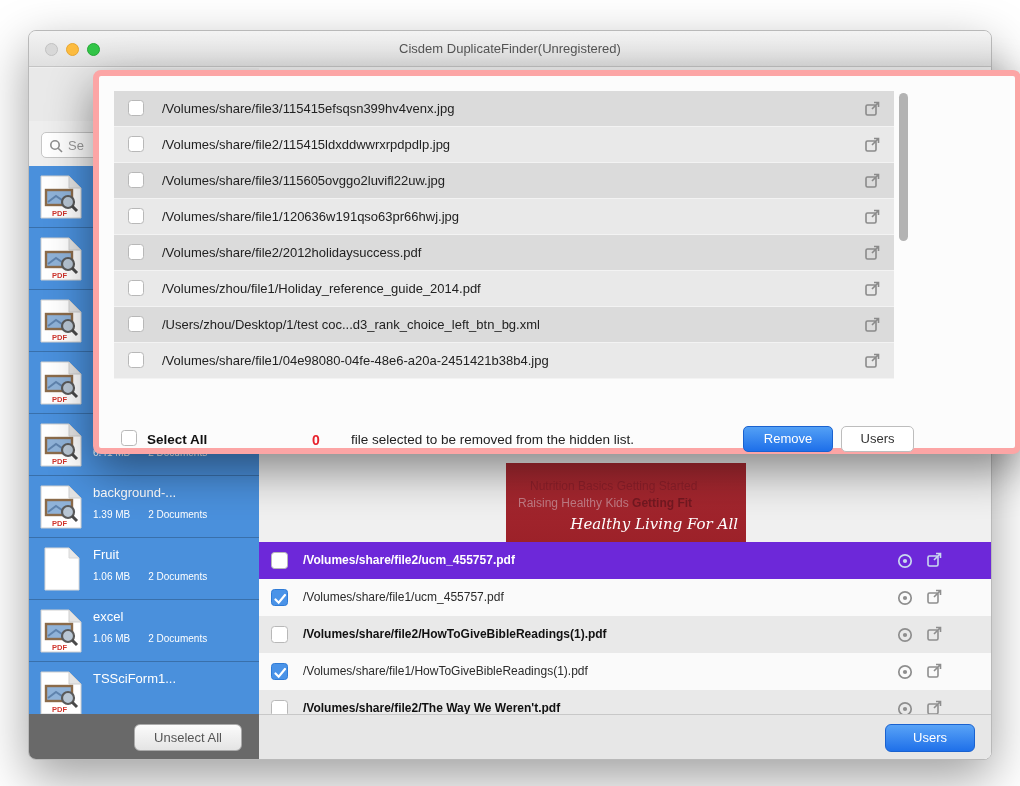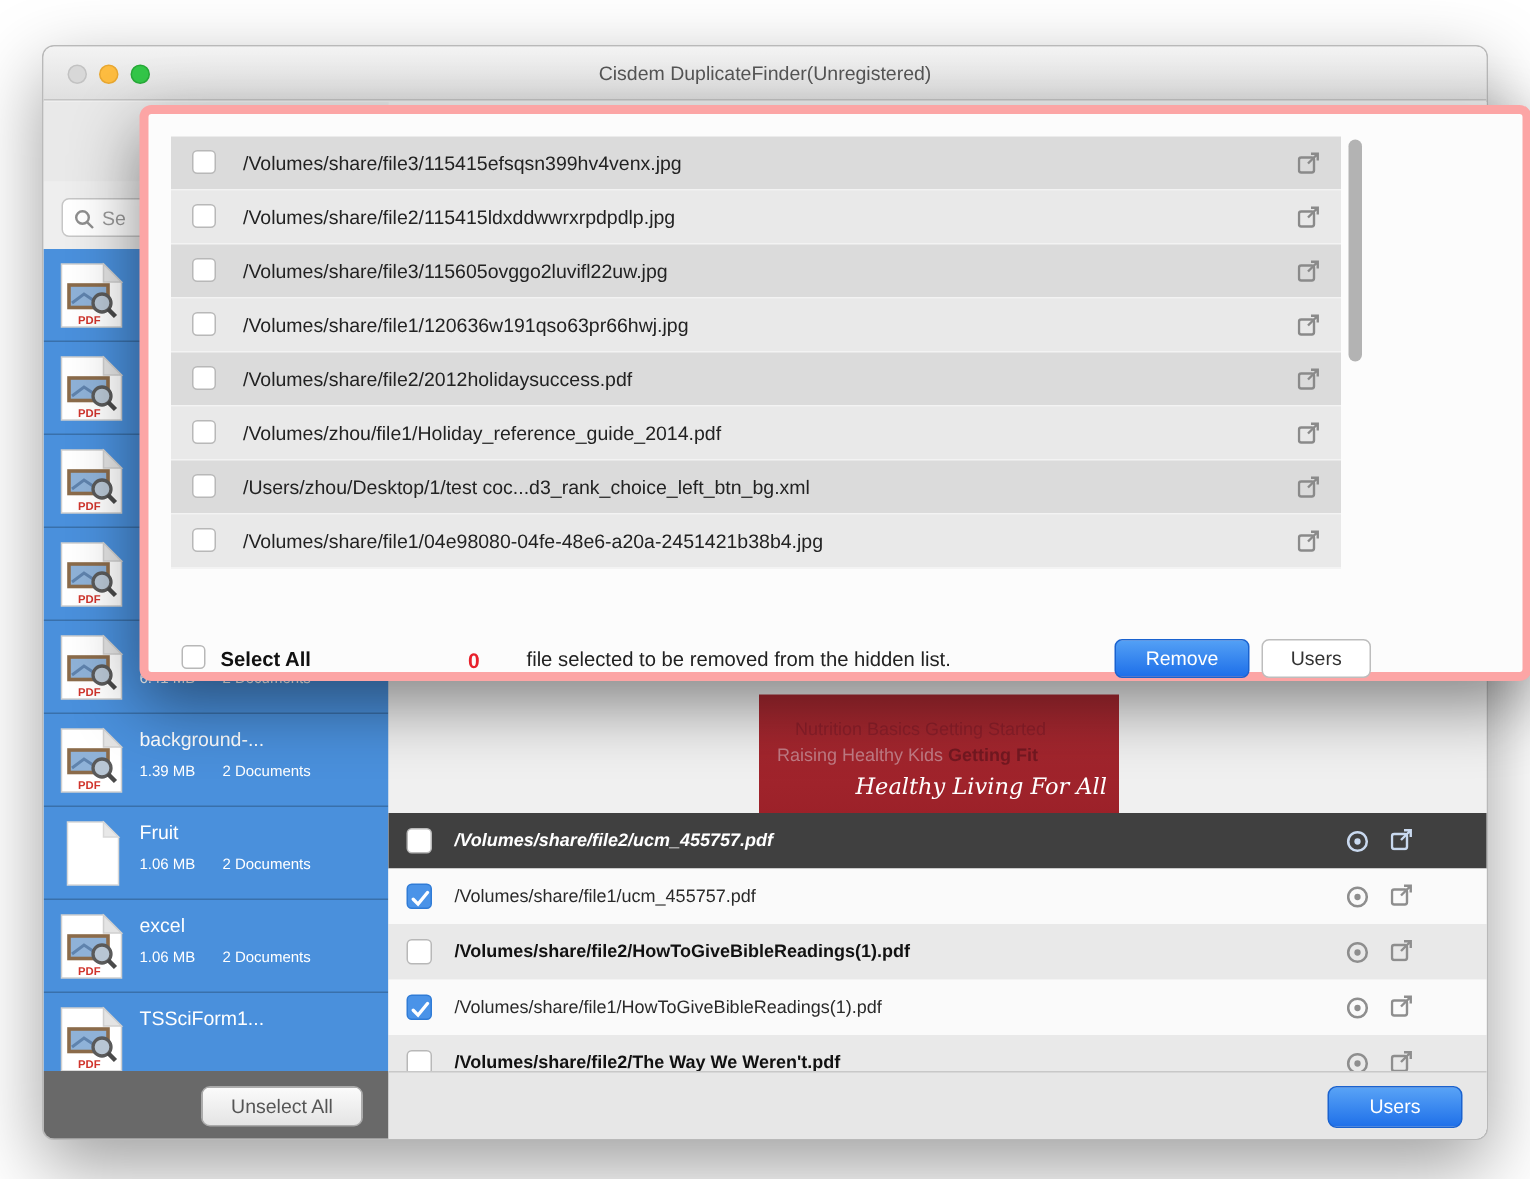--- a/index.html
+++ b/index.html
@@ -57,21 +57,21 @@
   .bn1 { position:absolute; left:24px; top:16px; color:#8c1f2a; white-space:nowrap; }
   .bn2 { position:absolute; left:12px; top:33px; color:#c07b84; white-space:nowrap; }
   .bn2 b { color:#731821; }
   .bn3 { position:absolute; right:8px; top:52px; color:#fff; font-style:italic;
     font-family:"DejaVu Serif", serif; font-size:15px; white-space:nowrap; }
 
   #filelist { position:absolute; left:0; top:474px; width:734px; }
   .frow { position:relative; width:100%; height:37px; }
   .frow.white { background:#fafafa; }
   .frow.grey  { background:#e9e9e9; }
-  .frow.selected { background:#404040;font-style:italic; }
+  .frow.selected { background:#6d28d9; }
   .fpath { position:absolute; left:44px; top:11px; font-size:12px; color:#2a2a2a; white-space:nowrap; }
   .frow.bold .fpath { font-weight:bold; color:#111; }
   .frow.selected .fpath { color:#fff; font-weight:bold; }
   .ficons { position:absolute; right:36px; top:10px; width:60px; height:18px; }
   .eye { position:absolute; left:0; top:1px; }
   .ext2 { position:absolute; left:30px; top:0; }
 
   
   .cb { position:absolute; left:12px; top:10px; width:17px; height:17px; background:#fff;
     border:1px solid #b8b8b8; border-radius:3.5px; }

